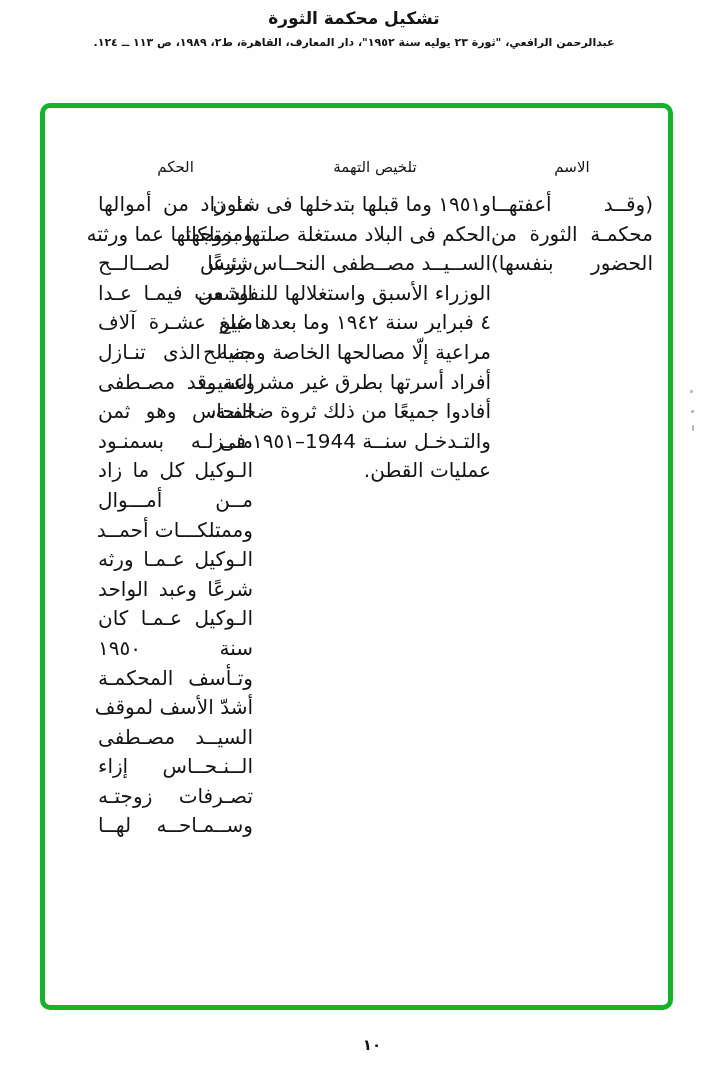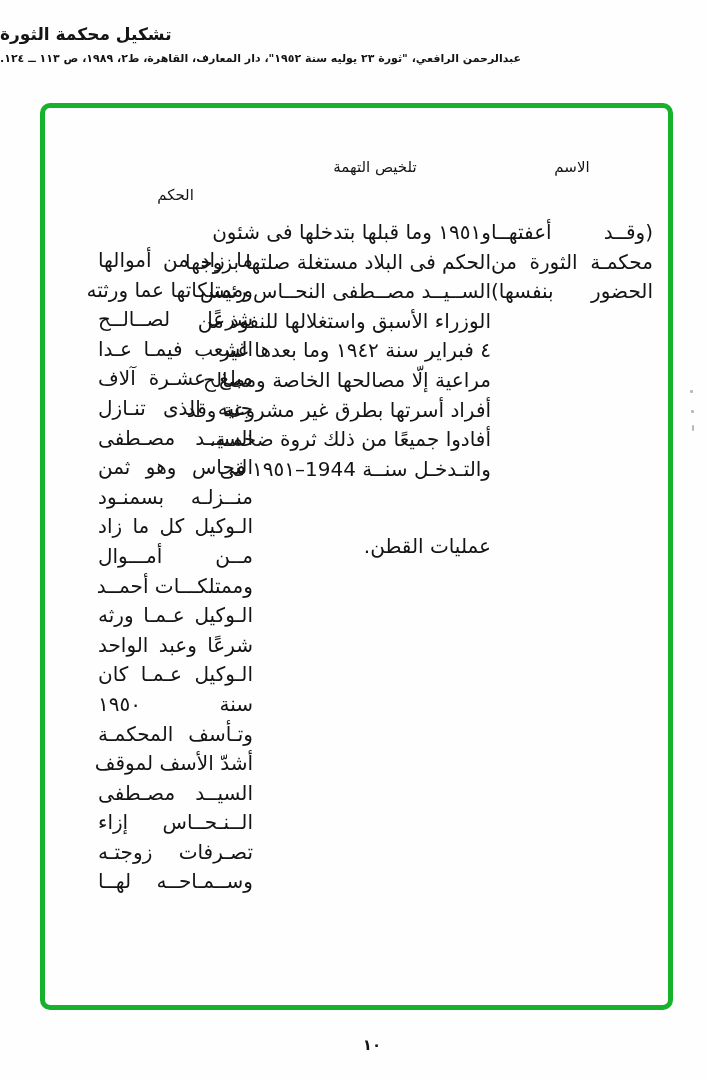--- a/index.html
+++ b/index.html
@@ -11,21 +11,21 @@
   }
   .page {
     position: relative;
     width: 708px; height: 1081px;
     background: #fefefe;
     color: #141414;
     overflow: hidden;
   }
 
   
-  .doc-header { padding-top: 23px; text-align: left; }
+  .doc-header { padding-top: 7px; text-align: center; }
   .doc-title {
     font-size: 17px;
     font-weight: bold;
     line-height: 22px;
     letter-spacing: 0.5px;
   }
   .doc-citation {
     margin-top: 6px;
     font-size: 11px;
     font-weight: bold;
@@ -46,40 +46,40 @@
   .case-table {
     position: absolute;
     top: 0; right: 0; left: 0;
     padding: 49px 15px 0 0;
     direction: rtl;
   }
   .thead, .tbody { display: flex; direction: rtl; }
   .col { flex: none; }
   .col.name    { width: 162px; }
   .col.charge  { width: 232px; margin-left: 6px; }
-  .col.verdict { width: 155px; margin-top: 28px; }
+  .col.verdict { width: 155px; }
 
   .thead .col {
     text-align: center;
     font-size: 15px;
     line-height: 20px;
     margin-bottom: 13px;
   }
 
   .tbody .line {
     height: 29.6px;
     line-height: 29.6px;
     font-size: 20px;
     white-space: nowrap;
     text-align: justify;
     text-align-last: justify;
     overflow: visible;
   }
   
-  .tbody .col.charge .line:last-child { text-align-last: right; margin-top: 48px; }
+  .tbody .col.charge .line:last-child { text-align-last: right; }
 
   
   .pageno {
     position: absolute;
     top: 1036px; left: 0; right: 0;
     text-align: center;
     font-size: 15px;
     font-weight: bold;
     transform: translateX(18px);
   }

